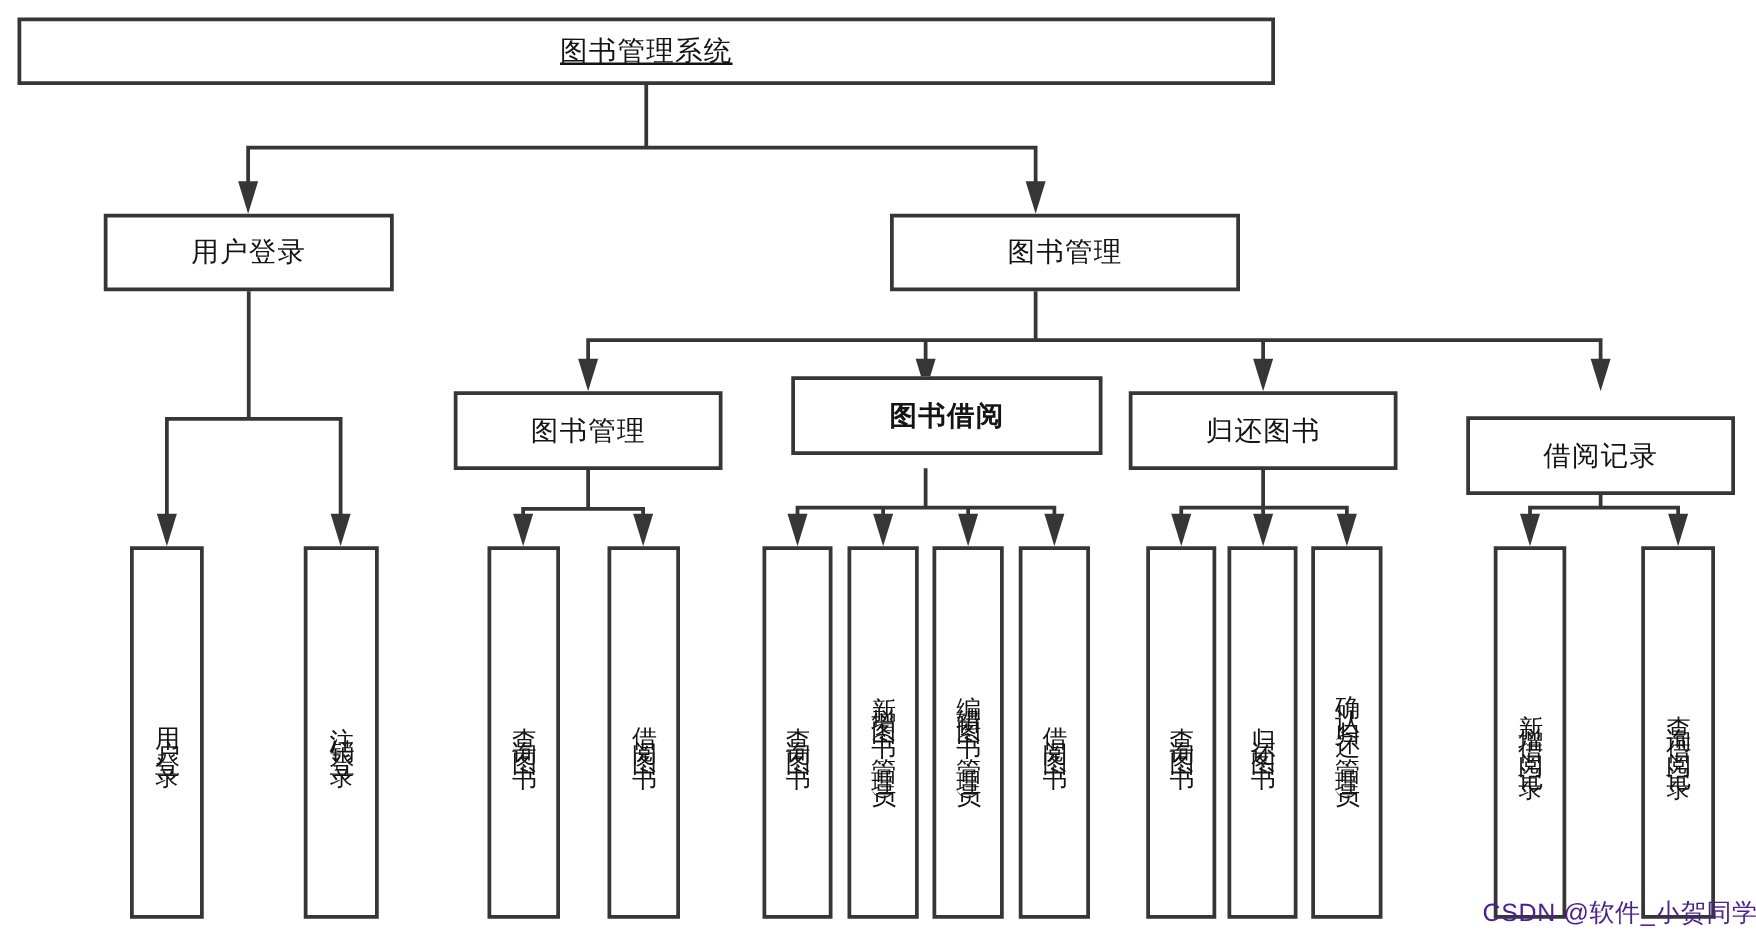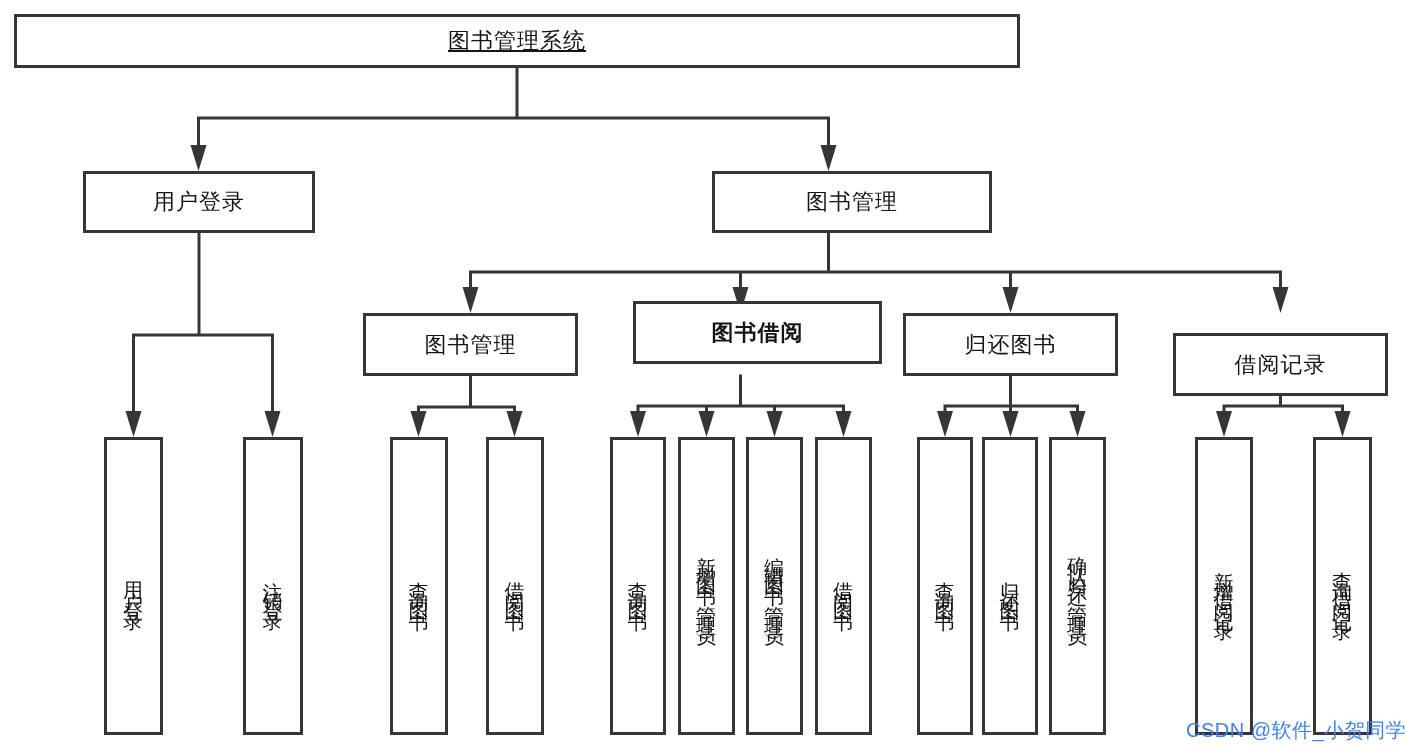--- a/index.html
+++ b/index.html
@@ -28,21 +28,21 @@
     text-orientation:mixed;
     font-size:20px;
     letter-spacing:10px;
     line-height:1.2;
     color:#141414;
   }
   .watermark{
     position:absolute;
     left:1186px;top:717px;
     font-size:20px;
-    color:#3b82f6;
+    color:#4c1d95;
     letter-spacing:0.5px;
     white-space:nowrap;
   }
 </style>
 </head>
 <body>
 
 <div class="canvas">
 
   <svg class="wires" width="1405" height="747" viewBox="0 0 1405 747">

